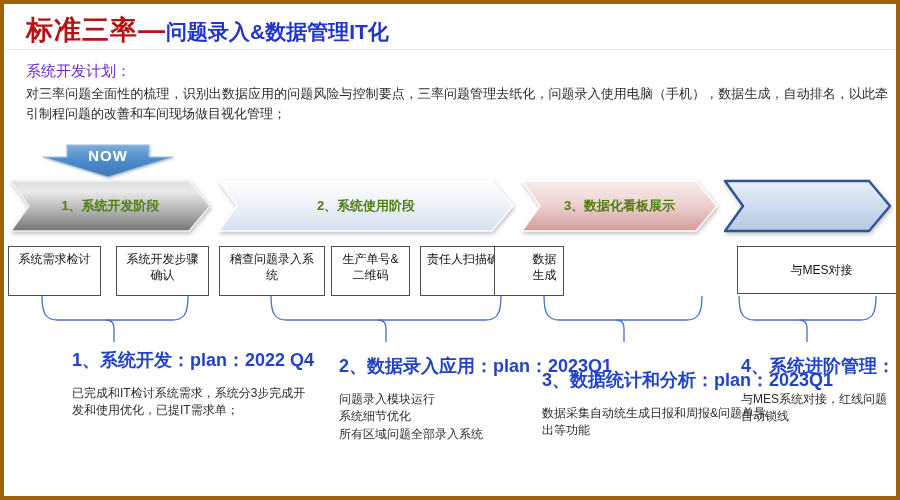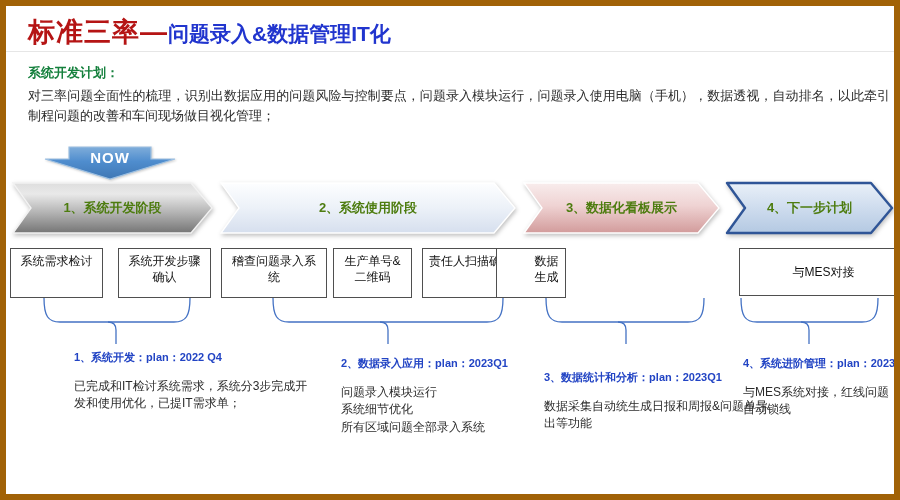--- a/index.html
+++ b/index.html
@@ -1,28 +1,28 @@
 <!DOCTYPE html>
 <html><head>
 <meta charset="utf-8">
 <style>
   * { margin:0; padding:0; box-sizing:border-box; }
   html,body { background:#fff; }
   body { font-family:"Liberation Sans","DejaVu Sans",sans-serif; }
   .slide {
     position:relative; width:900px; height:500px; background:#fff;
-    border:6px solid #a16207; overflow:hidden;
+    border:4px solid #a16207; overflow:hidden;
   }
   
   .title-row { position:absolute; left:22px; top:8px; white-space:nowrap; }
   .title-red  { font-size:27px; font-weight:bold; color:#b51414; letter-spacing:1px; }
   .title-blue { font-size:21px; font-weight:bold; color:#2135ce; }
   .title-divider { position:absolute; left:0; top:45px; width:900px; height:1px; background:#e6e6e6; }
   
-  .section-heading { position:absolute; left:22px; top:58px; font-size:13px; font-weight:bold; color:#15803d; }
+  .section-heading { position:absolute; left:22px; top:58px; font-size:15px; font-weight:normal; color:#6d28d9; }
   .section-paragraph {
     position:absolute; left:22px; top:80px; width:862px;
     font-size:13px; color:#2b2b2b; line-height:1.55; text-align:justify;
   }
   
   .now-arrow-svg { position:absolute; left:36px; top:140px; filter:drop-shadow(1px 1px 1px rgba(0,0,0,.2)); }
   .now-label {
     position:absolute; left:36px; top:143px; width:136px; text-align:center;
     font-size:15px; font-weight:bold; color:#ffffff; letter-spacing:1px;
   }
@@ -37,35 +37,35 @@
   .pbox {
     position:absolute; top:242px; height:50px; background:#fff;
     border:1.5px solid #4f4f4f; font-size:12px; color:#111;
     padding:4px 5px 0 5px; text-align:center; line-height:1.35;
   }
   .pbox.center { display:flex; align-items:center; justify-content:center; padding:0 4px; }
   
   .braces-svg { position:absolute; left:0; top:290px; }
   
   .plan { position:absolute; }
-  .plan-heading { font-size:11px; font-weight:bold; color:#2244c4; white-space:nowrap; }
+  .plan-heading { font-size:18px; font-weight:bold; color:#2244c4; white-space:nowrap; }
   .plan-body { margin-top:13px; font-size:12px; color:#2b2b2b; line-height:1.45; white-space:pre-line; }
 </style>
 </head>
 <body>
 
 <div class="slide">
 
   <div class="title-row">
     <span class="title-red">标准三率—</span><span class="title-blue">问题录入&amp;数据管理IT化</span>
   </div>
   <div class="title-divider"></div>
 
   <div class="section-heading">系统开发计划：</div>
-  <div class="section-paragraph">对三率问题全面性的梳理，识别出数据应用的问题风险与控制要点，问题录入模块运行，问题录入使用电脑（手机），数据透视，自动排名，以此牵引制程问题的改善和车间现场做目视化管理；</div>
+  <div class="section-paragraph">对三率问题全面性的梳理，识别出数据应用的问题风险与控制要点，三率问题管理去纸化，问题录入使用电脑（手机），数据生成，自动排名，以此牵引制程问题的改善和车间现场做目视化管理；</div>
 
   <svg class="now-arrow-svg" width="136" height="35" viewBox="0 0 136 35">
     <defs>
       <linearGradient id="gNow" x1="0" y1="0" x2="0" y2="1">
         <stop offset="0%" stop-color="#7fadda"></stop>
           <stop offset="45%" stop-color="#4f8dce"></stop>
           <stop offset="100%" stop-color="#3f77b4"></stop>
       </linearGradient>
     </defs>
     <polygon points="27,1 109,1 109,13 133,13 68,33 3,13 27,13" fill="url(#gNow)" stroke="#9dc0e2" stroke-width="1.2"></polygon>
@@ -120,21 +120,20 @@
       <defs>
           <linearGradient id="gC4" x1="0" y1="0" x2="0" y2="1">
         <stop offset="0%" stop-color="#e9f0f8"></stop>
             <stop offset="50%" stop-color="#cedcee"></stop>
             <stop offset="100%" stop-color="#b4c9e2"></stop>
       </linearGradient>
         </defs>
       <polygon points="2,2 146,2 167,27 146,52 2,52 20,27" fill="url(#gC4)" stroke="#2f5597" stroke-width="2.4" stroke-linejoin="round"></polygon>
     </svg>
   </div>
-  <div class="stage-label" style="left:719px; width:169px; top:175px; height:54px;">4、下一步计划</div>
 
   <div class="pbox" style="left:4px;  width:93px;">系统需求检讨</div>
   <div class="pbox" style="left:112px; width:93px;">系统开发步骤确认</div>
   <div class="pbox" style="left:215px; width:106px;">稽查问题录入系统</div>
   <div class="pbox" style="left:327px; width:79px;">生产单号&amp;二维码</div>
   <div class="pbox" style="left:416px; width:98px;">责任人扫描确认</div>
   <div class="pbox" style="left:490px; width:70px;padding-left:36px;">数据生成</div>
   <div class="pbox center" style="left:733px; width:169px; height:48px;">与MES对接</div>
 
   <svg class="braces-svg" width="900" height="55" viewBox="0 0 900 55">

